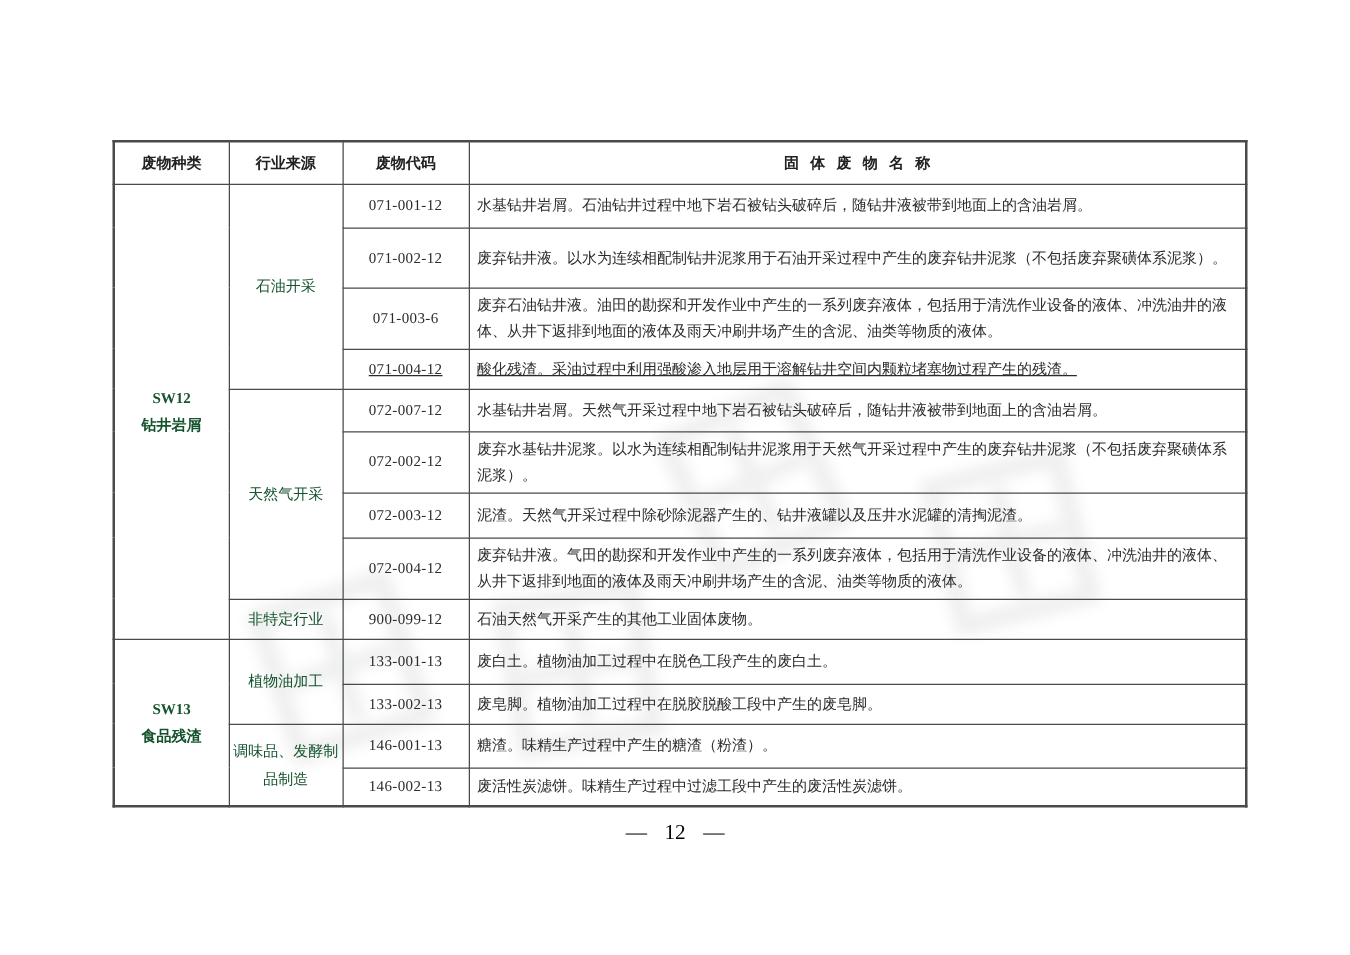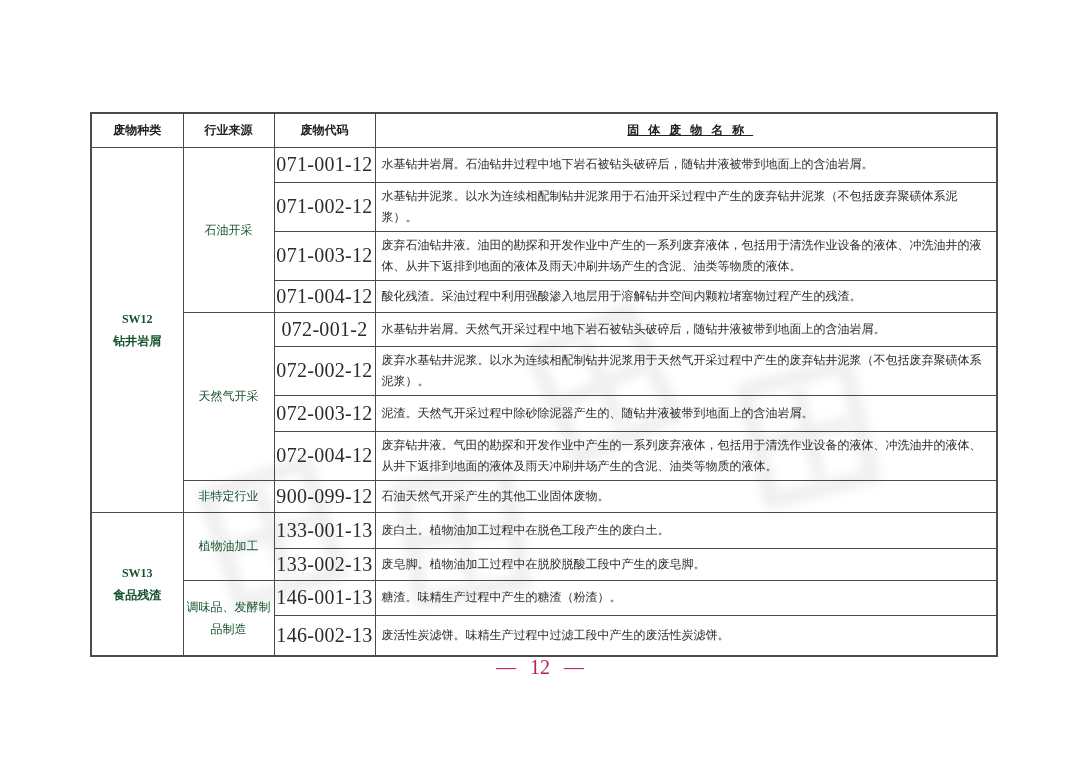--- a/index.html
+++ b/index.html
@@ -18,32 +18,32 @@
     border:1px solid #4a4a4a;
     vertical-align:middle;
     font-size:12px;
   }
   .waste-table thead th {
     height:34px;
     font-weight:bold;
     text-align:center;
     color:#222;
   }
-  th.name-header { letter-spacing:9px; text-indent:9px;text-decoration:underline; }
+  th.name-header { letter-spacing:9px; text-indent:9px; }
 
   td.type-cell, td.industry-cell {
     text-align:center;
     line-height:22px;
     padding:2px;
     color:#14532d;
   }
   td.type-cell .line { display:block;font-weight:bold; }
   td.code-cell {
     text-align:center;
-    font-size:20px;
+    font-size:12px;
     letter-spacing:0.3px;
     padding:2px 0;
     margin-left:22px;
   }
   td.name-cell {
     text-align:left;
     line-height:21px;
     padding:3px 6px 3px 6px;
     word-break:break-all;
     margin-top:22px;
@@ -64,21 +64,21 @@
     background:
       linear-gradient(#6a6f76, #6a6f76) center/86px 14px no-repeat,
       linear-gradient(#6a6f76, #6a6f76) center/14px 90px no-repeat;
   }
   .watermark .wm-blob:nth-child(2) { transform:translateY(60px) rotate(8deg); }
   .watermark .wm-blob:nth-child(3) { transform:translateY(-40px) rotate(-6deg); }
   .watermark .wm-blob:nth-child(4) { transform:translateY(70px) rotate(4deg); }
 
   .footer {
     position:absolute; left:0; top:656px; width:100%;
-    text-align:center; font-size:20px; color:#be185d;
+    text-align:center; font-size:17px; color:#000000;
   }
   .footer .dash { display:inline-block; margin:0 14px; letter-spacing:0; }
   .footer .page-num { display:inline-block; }
 </style>
 </head>
 <body>
 
 <div class="watermark">
   <div class="wm-blob"></div>
   <div class="wm-blob"></div>
@@ -107,42 +107,42 @@
         <td class="type-cell" rowspan="9">
           <span class="line">SW12</span>
           <span class="line">钻井岩屑</span>
         </td>
         <td class="industry-cell" rowspan="4">石油开采</td>
         <td class="code-cell">071-001-12</td>
         <td class="name-cell">水基钻井岩屑。石油钻井过程中地下岩石被钻头破碎后，随钻井液被带到地面上的含油岩屑。</td>
       </tr>
       <tr style="height:48px;">
         <td class="code-cell">071-002-12</td>
-        <td class="name-cell">水基钻井泥浆。以水为连续相配制钻井泥浆用于石油开采过程中产生的废弃钻井泥浆（不包括废弃聚磺体系泥浆）。</td>
+        <td class="name-cell">废弃钻井液。以水为连续相配制钻井泥浆用于石油开采过程中产生的废弃钻井泥浆（不包括废弃聚磺体系泥浆）。</td>
       </tr>
       <tr style="height:48px;">
-        <td class="code-cell">071-003-12</td>
+        <td class="code-cell">071-003-6</td>
         <td class="name-cell">废弃石油钻井液。油田的勘探和开发作业中产生的一系列废弃液体，包括用于清洗作业设备的液体、冲洗油井的液体、从井下返排到地面的液体及雨天冲刷井场产生的含泥、油类等物质的液体。</td>
       </tr>
-      <tr style="height:32px;">
+      <tr style="height:32px;text-decoration:underline;">
         <td class="code-cell">071-004-12</td>
         <td class="name-cell">酸化残渣。采油过程中利用强酸渗入地层用于溶解钻井空间内颗粒堵塞物过程产生的残渣。</td>
       </tr>
       <tr style="height:34px;">
         <td class="industry-cell" rowspan="4">天然气开采</td>
-        <td class="code-cell">072-001-2</td>
+        <td class="code-cell">072-007-12</td>
         <td class="name-cell">水基钻井岩屑。天然气开采过程中地下岩石被钻头破碎后，随钻井液被带到地面上的含油岩屑。</td>
       </tr>
       <tr style="height:46px;">
         <td class="code-cell">072-002-12</td>
         <td class="name-cell">废弃水基钻井泥浆。以水为连续相配制钻井泥浆用于天然气开采过程中产生的废弃钻井泥浆（不包括废弃聚磺体系泥浆）。</td>
       </tr>
       <tr style="height:36px;">
         <td class="code-cell">072-003-12</td>
-        <td class="name-cell">泥渣。天然气开采过程中除砂除泥器产生的、随钻井液被带到地面上的含油岩屑。</td>
+        <td class="name-cell">泥渣。天然气开采过程中除砂除泥器产生的、钻井液罐以及压井水泥罐的清掏泥渣。</td>
       </tr>
       <tr style="height:47px;">
         <td class="code-cell">072-004-12</td>
         <td class="name-cell">废弃钻井液。气田的勘探和开发作业中产生的一系列废弃液体，包括用于清洗作业设备的液体、冲洗油井的液体、从井下返排到地面的液体及雨天冲刷井场产生的含泥、油类等物质的液体。</td>
       </tr>
       <tr style="height:32px;padding-left:20px;">
         <td class="industry-cell">非特定行业</td>
         <td class="code-cell">900-099-12</td>
         <td class="name-cell">石油天然气开采产生的其他工业固体废物。</td>
       </tr>
@@ -157,21 +157,21 @@
       </tr>
       <tr style="height:32px;">
         <td class="code-cell">133-002-13</td>
         <td class="name-cell">废皂脚。植物油加工过程中在脱胶脱酸工段中产生的废皂脚。</td>
       </tr>
       <tr style="height:35px;padding-left:16px;">
         <td class="industry-cell" rowspan="2">调味品、发酵制品制造</td>
         <td class="code-cell">146-001-13</td>
         <td class="name-cell">糖渣。味精生产过程中产生的糖渣（粉渣）。</td>
       </tr>
-      <tr style="height:41px;">
+      <tr style="height:31px;">
         <td class="code-cell">146-002-13</td>
         <td class="name-cell">废活性炭滤饼。味精生产过程中过滤工段中产生的废活性炭滤饼。</td>
       </tr>
     </tbody>
   </table>
 </div>
 
 <div class="footer">
   <span class="dash">—</span><span class="page-num">12</span><span class="dash">—</span>
 </div>

